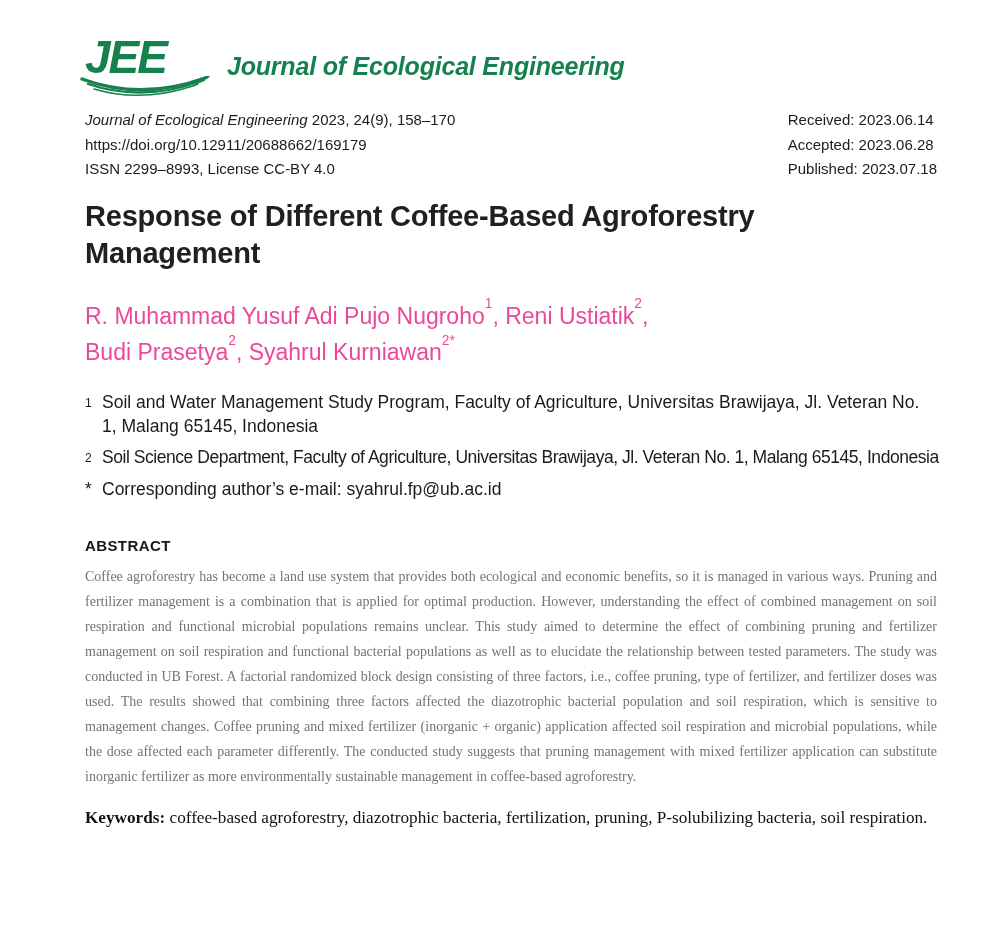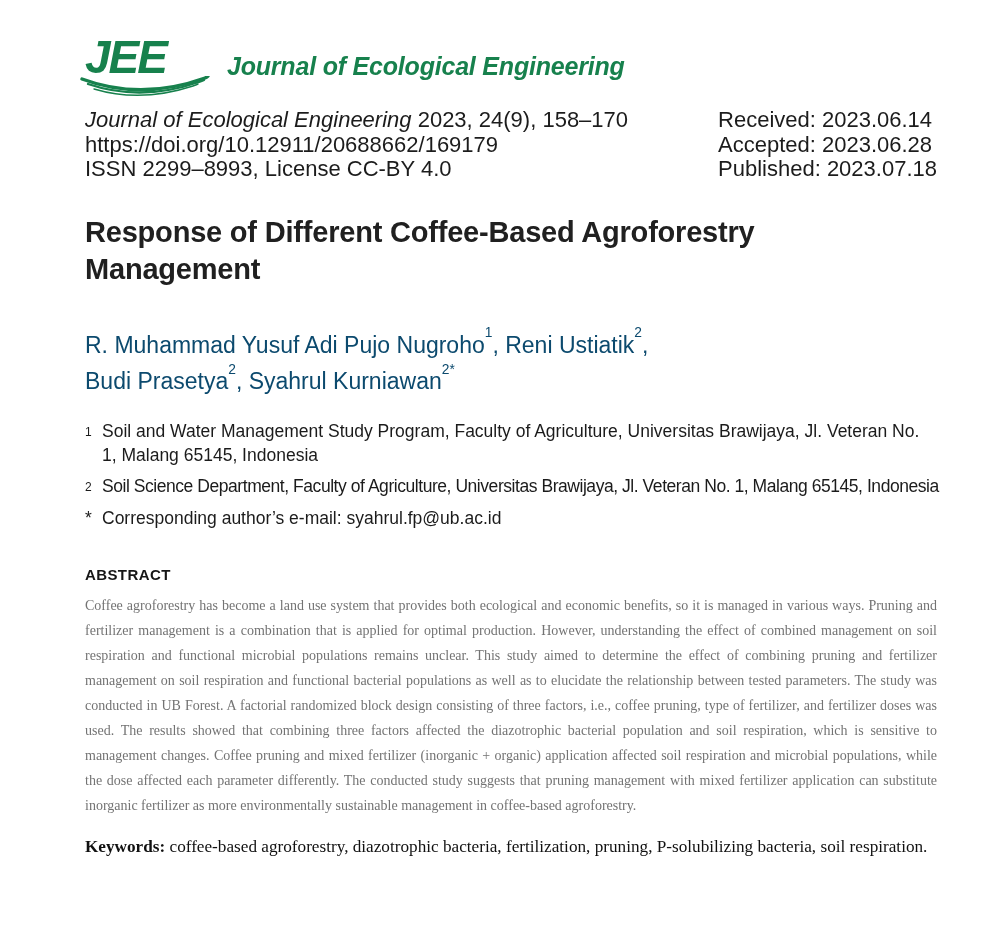--- a/index.html
+++ b/index.html
@@ -16,27 +16,27 @@
     display:block; font-style:italic; font-weight:bold; font-size:46px; line-height:0.95;
     color:#17814d; letter-spacing:-2px;
   }
   .jee-swoosh { display:block; margin:-4px 0 0 -6px; }
   .journal-name {
     font-size:25px; font-weight:bold; font-style:italic; color:#17814d;
     margin:16px 0 0 14px; letter-spacing:-0.2px;
   }
 
   
-  .meta-row { display:flex; justify-content:space-between; margin-top:4px; font-size:22px; line-height:24.5px; color:#1c1c1c; }
+  .meta-row { display:flex; justify-content:space-between; margin-top:4px; font-size:15px; line-height:24.5px; color:#1c1c1c; }
   .cite .jit { font-style:italic; }
   .dates { text-align:left; }
 
   
-  .title { margin-top:32px; font-size:29px; line-height:37px; font-weight:600; color:#202020; letter-spacing:-0.2px; }
-  .authors { margin-top:36px; font-size:23px; line-height:31px; color:#0c4a6e; }
+  .title { margin-top:16px; font-size:29px; line-height:37px; font-weight:600; color:#202020; letter-spacing:-0.2px; }
+  .authors { margin-top:23px; font-size:23px; line-height:31px; color:#ec4899; }
   .authors sup { font-size:60%; position:relative; top:-0.45em; }
 
   
   .affs { margin-top:22px; }
   .aff { display:flex; font-size:17.5px; line-height:24px; margin-bottom:7px; color:#1b1b1b; }
   .aff .marker { flex:none; width:17px; font-size:12px; padding-top:1px; }
   .aff.star .marker { font-size:17.5px; padding-top:0; }
   .aff .text { flex:1; }
   .aff.tight .text { letter-spacing:-0.45px; white-space:nowrap; }
   .email { color:#1b1b1b; text-decoration:none; }

